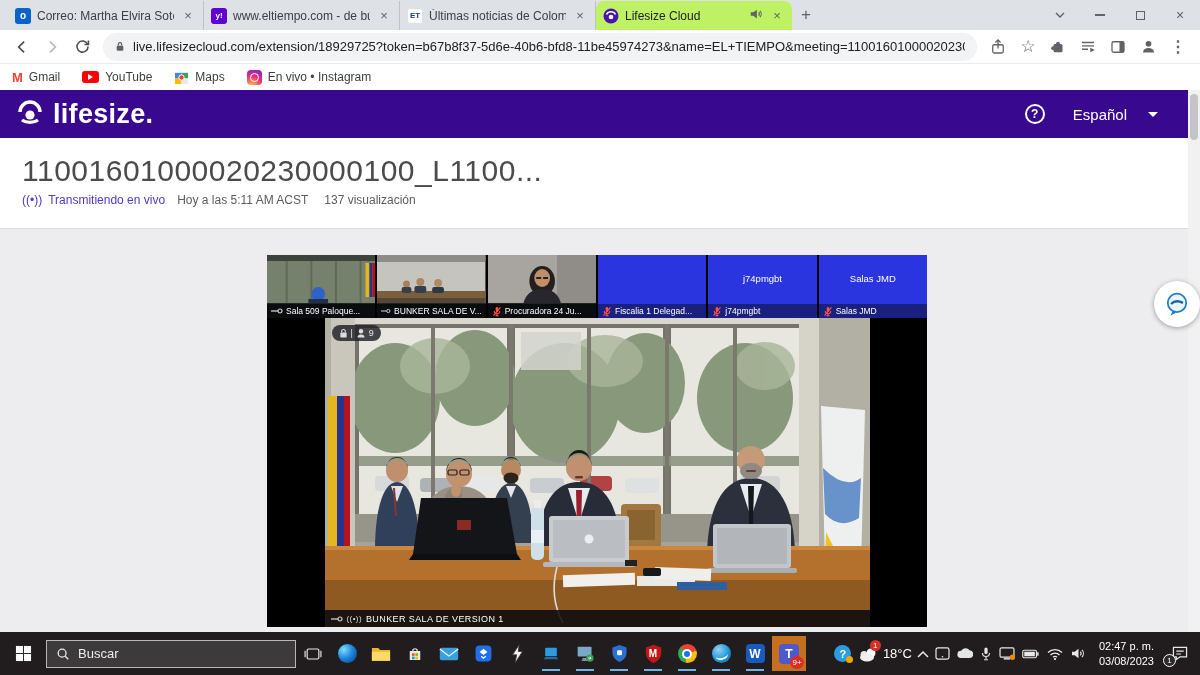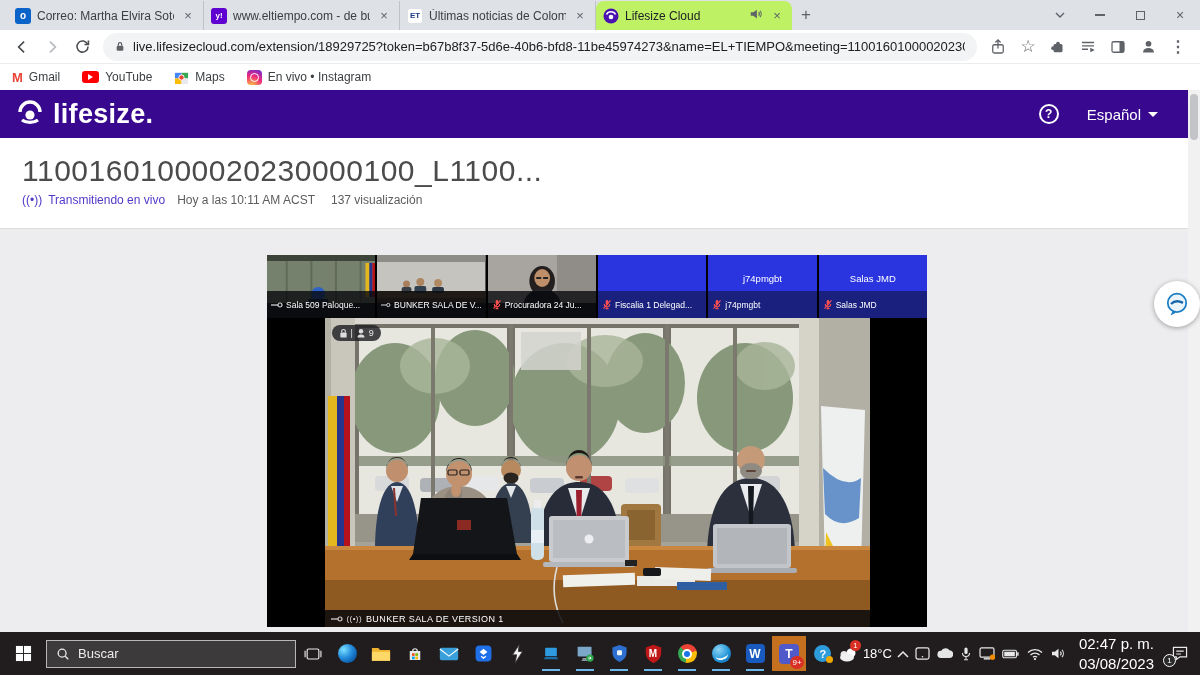--- a/index.html
+++ b/index.html
@@ -35,37 +35,37 @@
 .bk-yt{width:17px;height:12px;background:#f00;border-radius:3px;position:relative}
 .bk-yt::after{content:"";position:absolute;left:6px;top:3px;border-left:5px solid #fff;border-top:3px solid transparent;border-bottom:3px solid transparent}
 .bk-ig{width:15px;height:15px;border-radius:4px;background:radial-gradient(circle at 30% 110%,#f9ce34,#ee2a7b 55%,#6228d7);position:relative}
 .bk-ig::after{content:"";position:absolute;inset:3px;border:1.5px solid #fff;border-radius:50%}
 
 .sitehdr{position:absolute;top:90px;height:48px;left:0;right:0;background:#38098f;display:flex;align-items:center;padding:0 14px;color:#fff}
 .logo{display:flex;align-items:center;gap:7px}
 .logotext{font-size:27px;font-weight:bold;letter-spacing:.3px}
 .hdr-right{margin-left:auto;display:flex;align-items:center;gap:28px;margin-right:28px}
 .helpc{width:20px;height:20px;border:2px solid #fff;border-radius:50%;display:flex;align-items:center;justify-content:center;font-size:12px;font-weight:bold}
-.lang{display:flex;align-items:center;gap:7px;font-size:15px}
+.lang{display:flex;align-items:center;gap:21px;font-size:15px}
 .caret{width:0;height:0;border-left:5px solid transparent;border-right:5px solid transparent;border-top:5px solid #fff}
 
 .content{position:absolute;top:138px;left:0;right:12px;bottom:35px;background:#fff}
 .vtitle{position:absolute;left:22px;top:16px;font-size:30px;font-weight:400;color:#4b4b4b;letter-spacing:.5px;white-space:nowrap}
 .liverow{position:absolute;left:22px;top:55px;display:flex;gap:6px;font-size:12px;color:#5c5c5c;align-items:center}
 .livei,.livet{color:#5438c8}
 .timet{margin-left:6px}.viewst{margin-left:10px}
 .divider{position:absolute;top:90px;left:0;right:0;height:1px;background:#dcdcdc}
 .stage{position:absolute;top:91px;left:0;right:0;bottom:0;background:#ededf0}
 .player{position:absolute;left:267px;top:26px;width:660px;height:372px;background:#000}
 .strip{display:flex;height:63px;background:#000;gap:2px}
 .tile{flex:1;position:relative;overflow:hidden;background:#222}
 .tile.blue{background:#2a35e0}
 .tmedia{position:absolute;top:0;left:0;width:100%;height:48px}
 .tcenter{position:absolute;top:0;left:0;right:0;height:48px;display:flex;flex-direction:column;align-items:center;justify-content:center;color:#fff;font-size:9.5px;line-height:1.3;text-align:center}
-.tbar{position:absolute;bottom:0;left:0;right:0;height:27px;display:flex;align-items:center;gap:3px;padding:0 4px;background:rgba(5,6,10,.78);color:#fff;font-size:8.5px;white-space:nowrap;overflow:hidden}
+.tbar{position:absolute;bottom:0;left:0;right:0;height:14px;display:flex;align-items:center;gap:3px;padding:0 4px;background:rgba(5,6,10,.78);color:#fff;font-size:8.5px;white-space:nowrap;overflow:hidden}
 .tile.blue .tbar{background:#19207d}
 .mainv{position:relative;width:545px;height:309px;margin:0 auto;background:#111}
 .scene{position:absolute;inset:0;width:100%;height:100%}
 .badge{position:absolute;top:7px;left:7px;height:16px;border-radius:8px;background:rgba(32,32,36,.82);display:flex;align-items:center;gap:3px;padding:0 7px;color:#e8e8e8;font-size:9px}
 .mlabel{position:absolute;bottom:0;left:0;right:0;height:17px;background:rgba(8,8,11,.85);display:flex;align-items:center;gap:4px;padding:0 6px;color:#fff;font-size:9px;letter-spacing:.4px}
 .mlive{font-size:8px;color:#ddd}
 
 .scrollbar{position:absolute;top:90px;right:0;width:12px;height:550px;background:#f1f1f1}
 .sthumb{position:absolute;top:4px;left:2px;width:8px;height:46px;background:#c2c4c7;border-radius:4px}
 .chatfab{position:absolute;top:281px;left:1154px;width:46px;height:46px;background:#fff;border-radius:50%;box-shadow:0 1px 5px rgba(0,0,0,.35);display:flex;align-items:center;justify-content:center;z-index:5}
@@ -74,21 +74,21 @@
 .start{width:46px;height:35px;display:flex;align-items:center;justify-content:center}
 .sbox{width:250px;height:28px;background:#3d3a3b;border:1px solid #b9b6b6;display:flex;align-items:center;gap:8px;padding:0 9px;font-size:13px;color:#ececec}
 .tbi{width:34px;height:35px;display:flex;align-items:center;justify-content:center;position:relative;flex:0 0 auto}
 .run::after{content:"";position:absolute;bottom:0;left:8px;right:8px;height:2px;background:#6cb5e8}
 .teams{background:#c4701e}
 .teamsq{width:20px;height:20px;background:#5059c9;border-radius:4px;color:#fff;font-size:12px;font-weight:bold;display:flex;align-items:center;justify-content:center}
 .tbadge{position:absolute;right:2px;bottom:2px;min-width:14px;height:13px;background:#d93025;border-radius:7px;font-size:8px;display:flex;align-items:center;justify-content:center;padding:0 2px}
 .tray{margin-left:auto;display:flex;align-items:center;gap:1px;padding-right:2px}
 .tri{width:22px;height:35px;display:flex;align-items:center;justify-content:center;position:relative;flex:0 0 auto}
 .temp{font-size:13px;margin:0 1px;white-space:nowrap}
-.clock{font-size:15px;text-align:left;line-height:1.3;margin:2px 7px;white-space:nowrap}
+.clock{font-size:11px;text-align:left;line-height:1.3;margin:2px 7px;white-space:nowrap}
 .wbadge{position:absolute;top:4px;right:0;min-width:11px;height:11px;border-radius:6px;background:#d93025;font-size:7.5px;display:flex;align-items:center;justify-content:center;padding:0 2px}
 .nbadge{position:absolute;bottom:4px;left:1px;width:13px;height:13px;border-radius:50%;background:#2b2b2b;border:1px solid #fff;font-size:8px;display:flex;align-items:center;justify-content:center}
 .chromeic{width:19px;height:19px;border-radius:50%;background:conic-gradient(from -45deg,#ea4335 0 33%,#fbbc05 0 66%,#34a853 0 100%);position:relative}
 .chromeic::before{content:"";position:absolute;inset:4.5px;background:#fff;border-radius:50%}
 .chromeic::after{content:"";position:absolute;inset:6.5px;background:#1a73e8;border-radius:50%}
 .edgeic{width:19px;height:19px;border-radius:50%;background:radial-gradient(circle at 30% 30%,#7be0ff,#2389da 45%,#0b57a4 80%)}
 .confic{width:19px;height:19px;border-radius:50%;background:radial-gradient(circle at 35% 30%,#8fd4f5,#2196d8 55%,#0d5fa8);position:relative;overflow:hidden}
 .confic::after{content:"";position:absolute;left:3px;top:6px;width:13px;height:8px;border-radius:50%;border-bottom:2.5px solid #fff;transform:rotate(-12deg)}
 .wordic{width:19px;height:19px;background:#185abd;border-radius:4px;color:#fff;font-size:12px;font-weight:bold;display:flex;align-items:center;justify-content:center}
 .helpq{width:17px;height:17px;border-radius:50%;background:#2d9cdb;color:#fff;font-size:11px;font-weight:bold;display:flex;align-items:center;justify-content:center;position:relative}
@@ -251,21 +251,21 @@
         <i class="caret"></i>
       </div>
     </div>
   </div>
 
   <div class="content">
     <div class="vtitle">11001601000020230000100_L1100...</div>
     <div class="liverow">
       <span class="livei">((•))</span>
       <span class="livet">Transmitiendo en vivo</span>
-      <span class="timet">Hoy a las 10:11 AM ACST</span>
+      <span class="timet">Hoy a las 5:11 AM ACST</span>
       <span class="viewst">137 visualización</span>
     </div>
     <div class="divider"></div>
 
     <div class="stage">
       <div class="player">
 
         <div class="strip">
           <div class="tile">
             <svg class="tmedia" viewBox="0 0 110 48" preserveAspectRatio="none">

